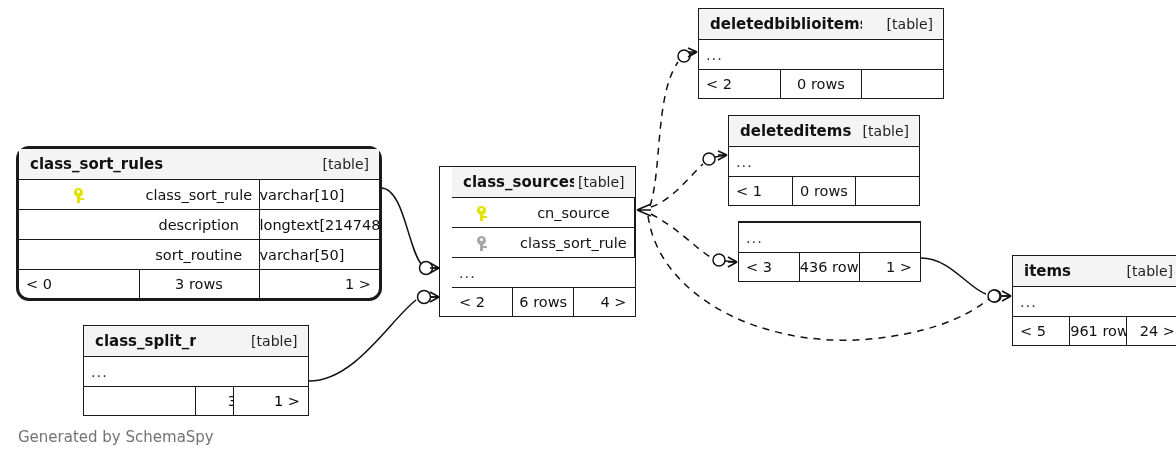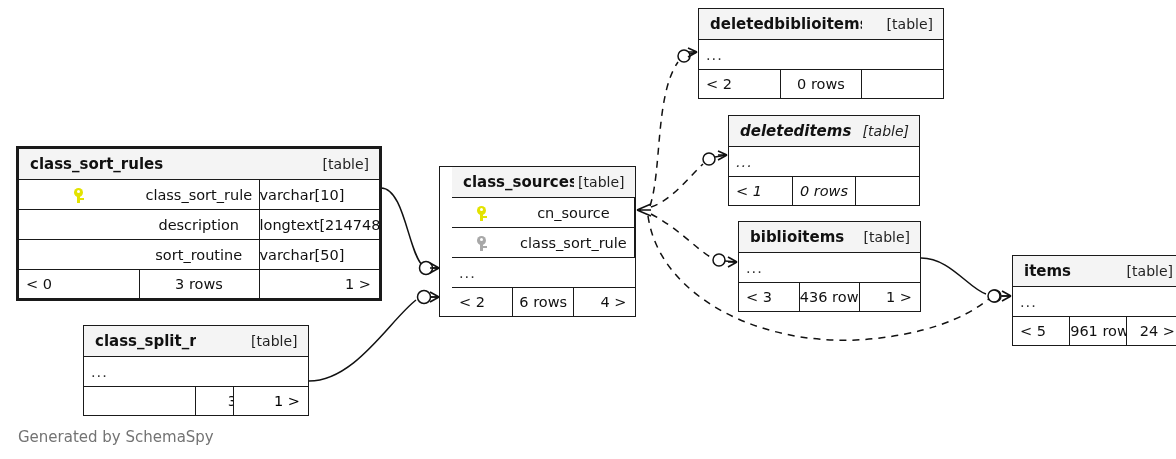--- a/index.html
+++ b/index.html
@@ -30,20 +30,21 @@
   }
   .node {
     position: absolute;
     z-index: 2;
     background: #ffffff;
     border: 1.5px solid #1a1a1a;
     box-sizing: border-box;
   }
   .node.focused {
     border-width: 3px;
+    border-radius: 13px;
   }
   .tbl {
     border-collapse: collapse;
     width: 100%;
     table-layout: fixed;
   }
   .tbl td {
     border: 1px solid #1a1a1a;
     padding: 0;
     font-size: 14.5px;
@@ -344,21 +345,21 @@
       </tr>
       <tr class="ftr">
         <td class="f-left" style="width:31%">&lt; 2</td>
         <td class="f-mid" style="width:39%">0 rows</td>
         <td class="f-right"></td>
       </tr>
     </tbody>
       </table>
   </div>
 
-  <div class="node" style="left:728px; top:115px; width:192px;font-style:italic;">
+  <div class="node" style="left:728px; top:115px; width:192px;">
     <table class="tbl">
       <tbody>
           <tr class="hdr">
         <td class="tname" colspan="2">deleteditems</td>
         <td class="ttype">[table]</td>
       </tr>
       <tr class="ellipsis-row">
         <td colspan="3">...</td>
       </tr>
       <tr class="ftr">
@@ -366,24 +367,20 @@
         <td class="f-mid" style="width:41%">0 rows</td>
         <td class="f-right"></td>
       </tr>
     </tbody>
       </table>
   </div>
 
   <div class="node" style="left:738px; top:221px; width:183px;">
     <table class="tbl">
       <tbody>
-          <tr class="hdr">
-        <td class="tname" colspan="2">biblioitems</td>
-        <td class="ttype">[table]</td>
-      </tr>
       <tr class="ellipsis-row">
         <td colspan="3">...</td>
       </tr>
       <tr class="ftr">
         <td class="f-left" style="width:30%">&lt; 3</td>
         <td class="f-mid" style="width:45%">436 rows</td>
         <td class="f-right">1 &gt;</td>
       </tr>
     </tbody>
       </table>

